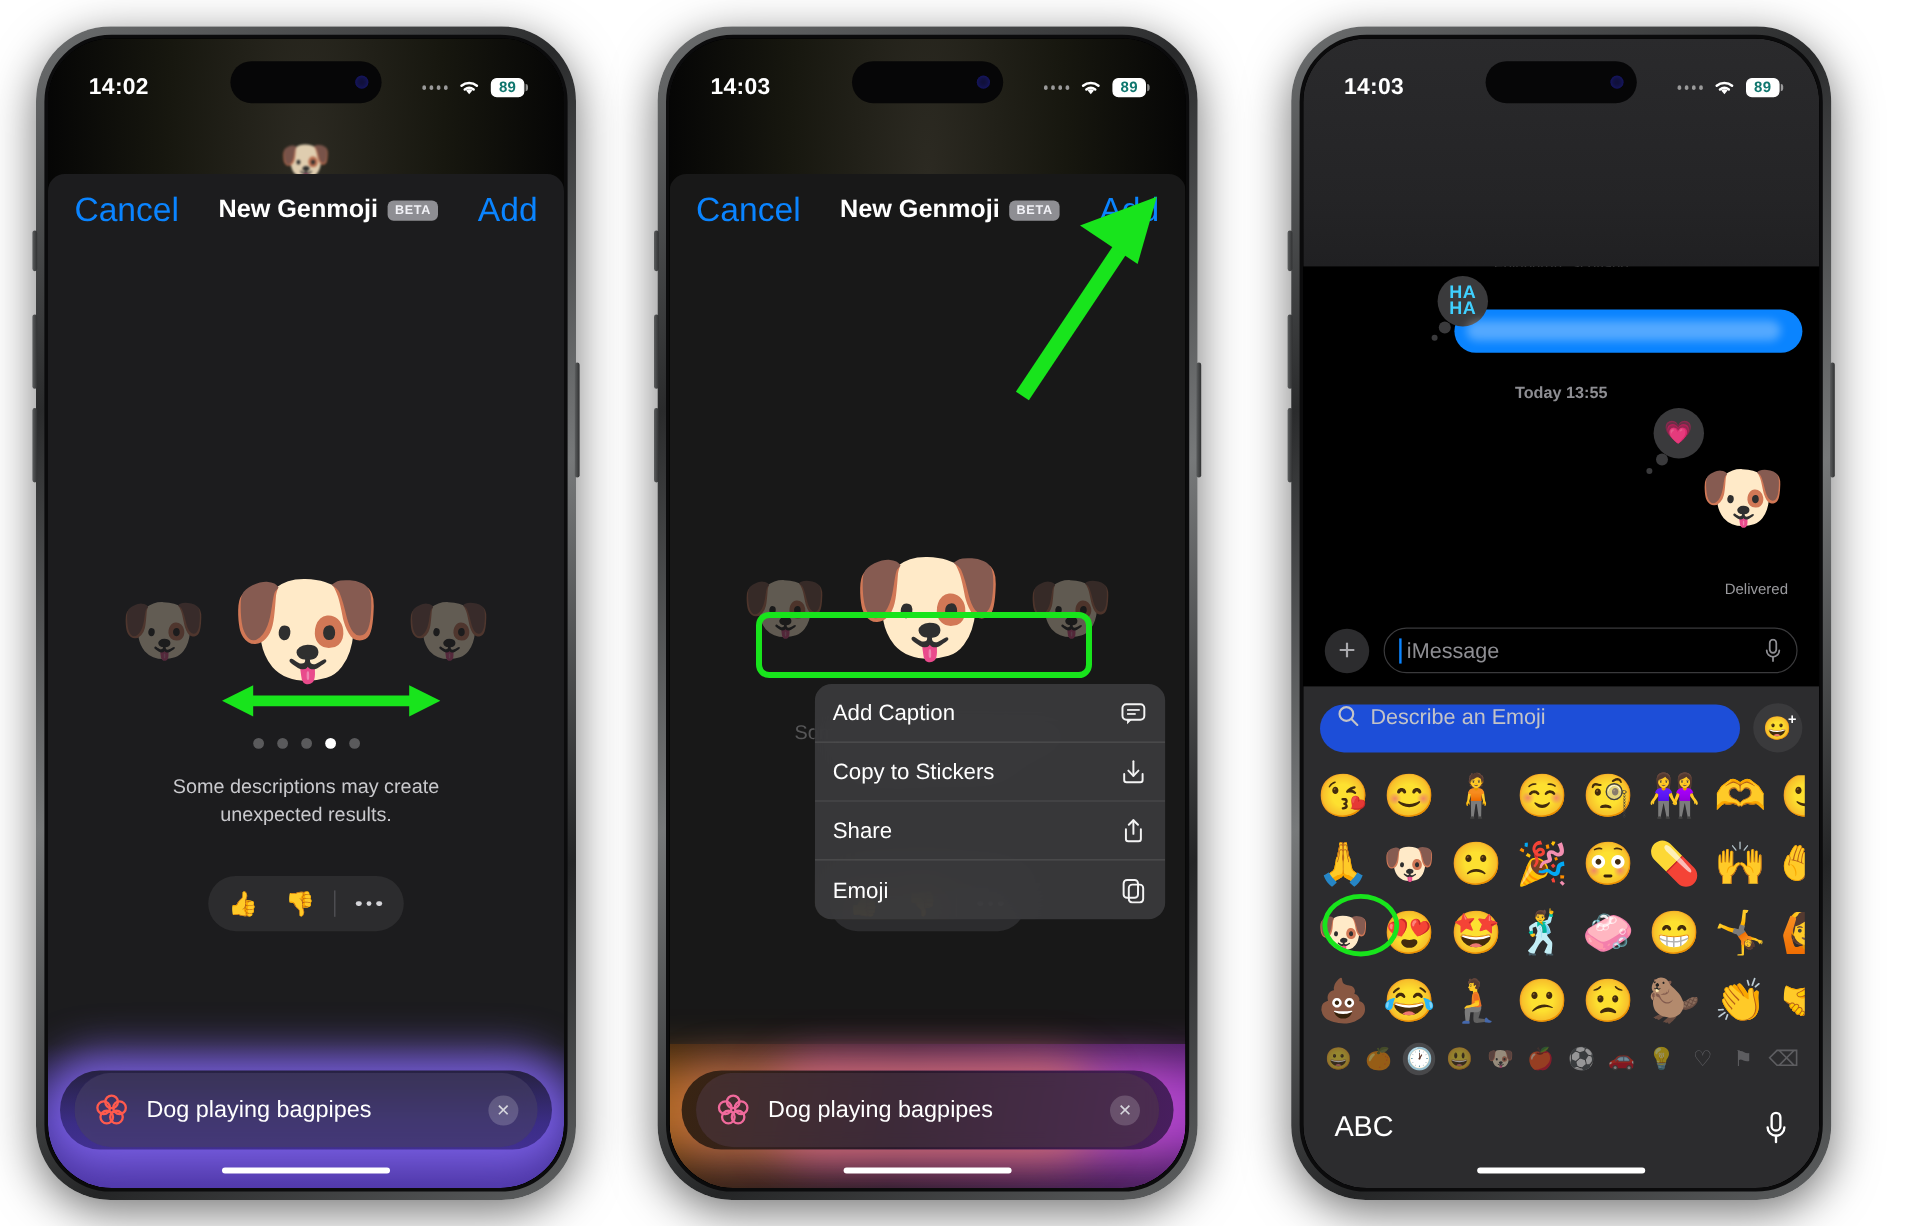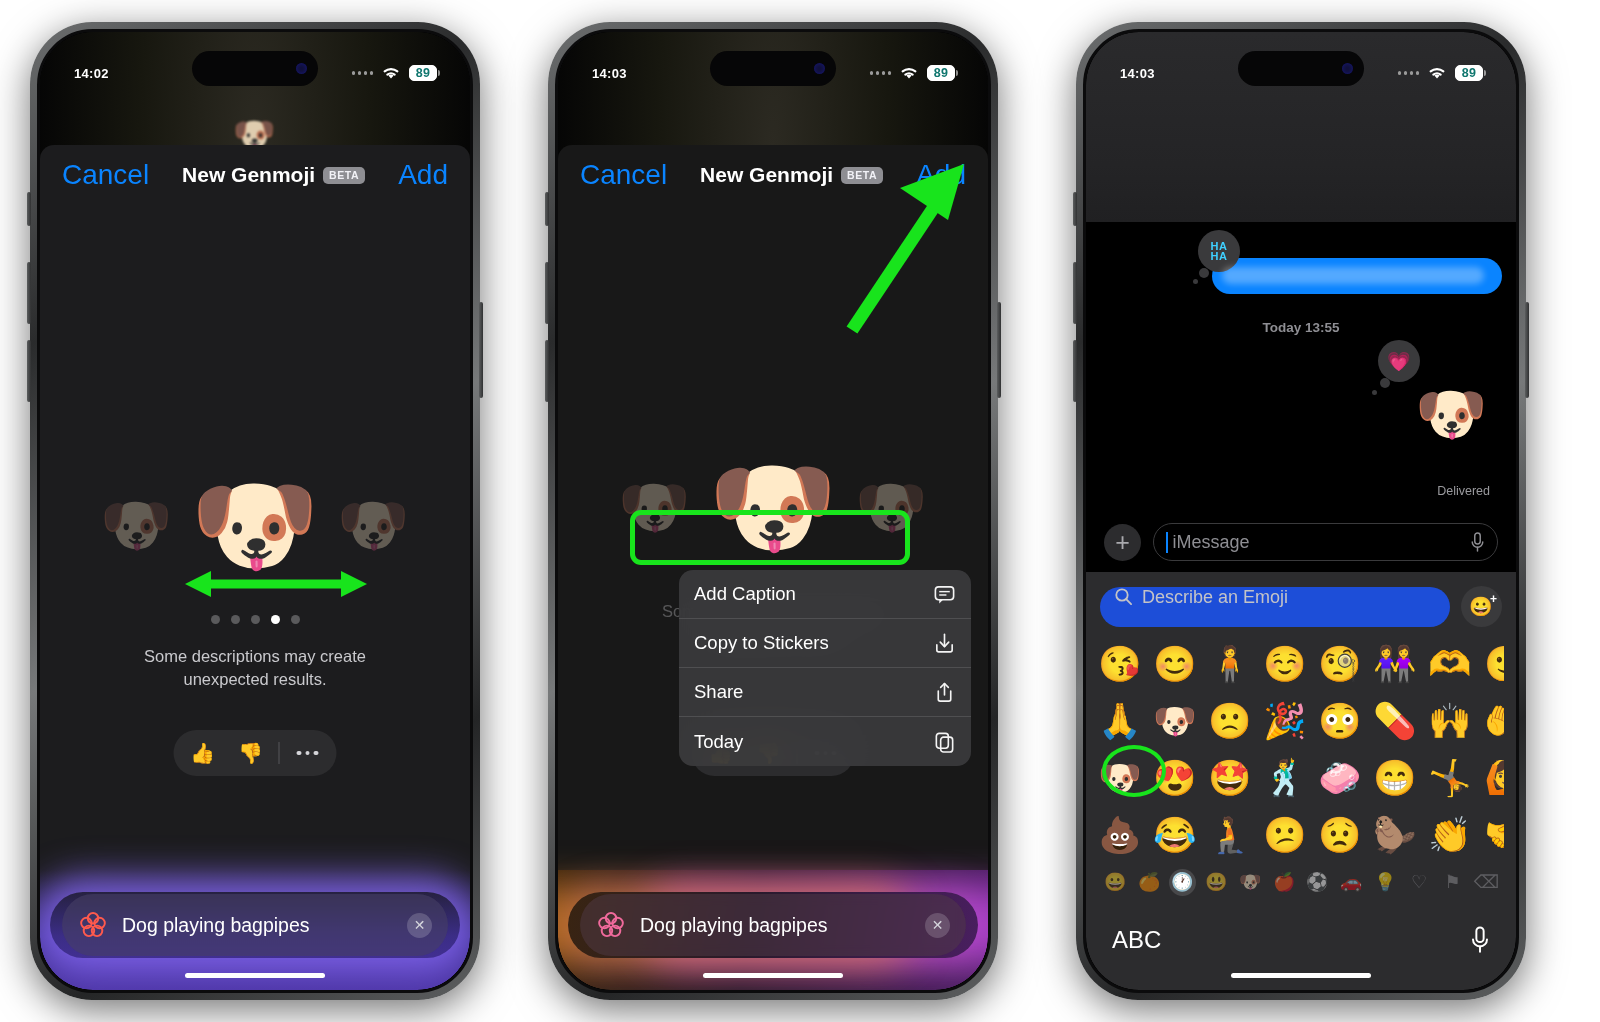--- a/index.html
+++ b/index.html
@@ -40,21 +40,21 @@
   .btn-left { left:-3px; width:4px; }
   .btn-right{ right:-3px; width:4px; }
 
   
   .statusbar {
     position:absolute; top:0; left:0; right:0; height:64px;
     display:flex; align-items:center; justify-content:space-between;
     padding: 18px 30px 0 34px; z-index: 30;
     color:#fff; font-size:19px; font-weight:700; letter-spacing:.3px;
   }
-  .sb-time { font-size:13px; font-weight:700;text-align:center; }
+  .sb-time { font-size:19px; font-weight:700;text-align:center; }
   .sb-right { display:flex; align-items:center; gap:7px; }
   .sb-dots { display:flex; gap:2.5px; align-items:center; }
   .sb-dots i { width:3.5px; height:3.5px; background:#9a9a9a; border-radius:50%; display:block; }
   .sb-batt {
     border:1.6px solid #fff; border-radius:5px; padding:1px 4px;
     font-size:12.5px; font-weight:700; color:#0f766e; background:#fff; line-height:1;
     min-width:28px; text-align:center;
   }
   .sb-batt-wrap { display:flex; align-items:center; }
   .sb-batt-nub { width:2px; height:6px; background:#ffffff88; border-radius:0 2px 2px 0; margin-left:1px; }
@@ -198,21 +198,21 @@
     background:#0a84ff; border-radius:20px; height:36px; width:290px;
     position:relative;
   }
   .bubble:after{
     content:''; position:absolute; left:10px; top:9px; right:18px; height:17px;
     background: rgba(255,255,255,.3); border-radius:9px; filter: blur(3.4px);
   }
   .haha-reaction {
     position:absolute; left:-14px; top:-28px; width:42px; height:42px;
     background:#3a3a3c; border-radius:50%; display:flex; align-items:center; justify-content:center;
-    color:#3fd0ff; font-size:11px; font-weight:800; line-height:.95; text-align:center; letter-spacing:.5px;
+    color:#3fd0ff; font-size:15px; font-weight:800; line-height:.95; text-align:center; letter-spacing:.5px;
   }
   .haha-reaction:before{ content:''; position:absolute; left:1px; bottom:-6px; width:10px; height:10px;
     background:#3a3a3c; border-radius:50%; }
   .haha-reaction:after{ content:''; position:absolute; left:-5px; bottom:-12px; width:5px; height:5px;
     background:#3a3a3c; border-radius:50%; }
   .daystamp { position:absolute; top:98px; left:0; right:0; text-align:center;
               color:#8e8e93; font-size:13.5px; font-weight:600; }
   .sticker-sent { position:absolute; right:28px; top:158px; font-size:58px; }
   .heart-react {
     position:absolute; right:96px; top:118px; width:42px; height:42px; background:#3a3a3c;
@@ -457,21 +457,21 @@
               </div>
               <div class="ctx-item">
                 <span>Share</span>
                 <svg class="ctx-ic" viewBox="0 0 24 24">
                   <path d="M5.5 10.5v8.5a2 2 0 002 2h9a2 2 0 002-2v-8.5" fill="none" stroke="#fff" stroke-width="1.7" stroke-linecap="round"></path>
                   <line x1="12" y1="2.6" x2="12" y2="14.5" stroke="#fff" stroke-width="1.7" stroke-linecap="round"></line>
                   <polyline points="8,6.6 12,2.6 16,6.6" fill="none" stroke="#fff" stroke-width="1.7" stroke-linecap="round" stroke-linejoin="round"></polyline>
                 </svg>
               </div>
               <div class="ctx-item">
-                <span>Today</span>
+                <span>Emoji</span>
                 <svg class="ctx-ic" viewBox="0 0 24 24">
                   <rect x="3.5" y="3.5" width="12.5" height="15.5" rx="3" fill="none" stroke="#fff" stroke-width="1.7"></rect>
                   <rect x="8" y="7.5" width="12.5" height="15.5" rx="3" fill="none" stroke="#fff" stroke-width="1.7"></rect>
                 </svg>
               </div>
             </div>
 
             <div class="promptzone">
               <div class="glow2"></div>
               <div class="promptbar p2style">

